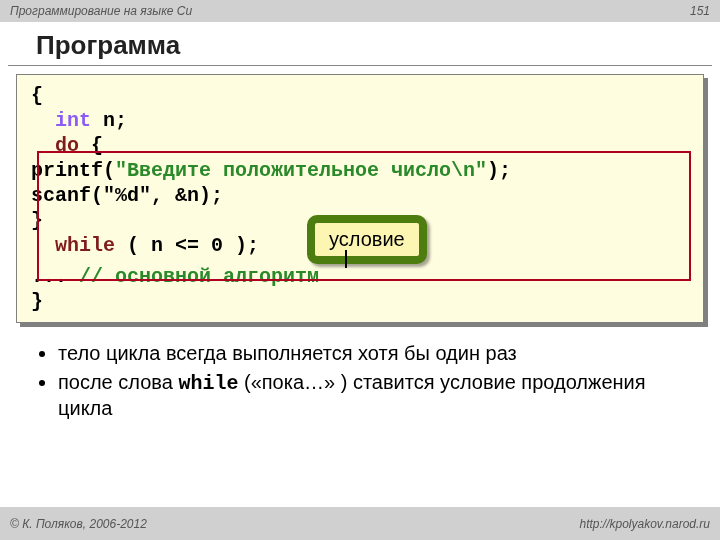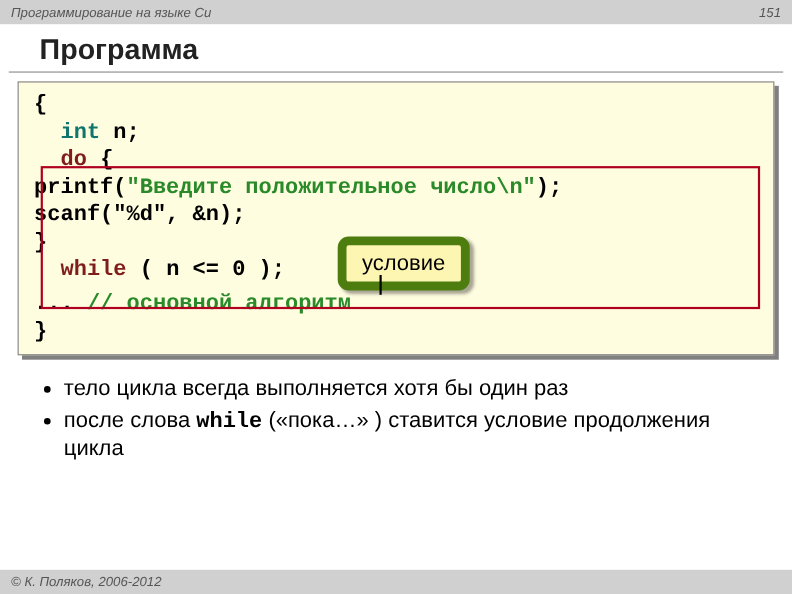--- a/index.html
+++ b/index.html
@@ -31,21 +31,21 @@
   .codebox {
     position: relative; z-index: 1;
     background: #fffde0;
     border: 1px solid #808080;
     padding: 8px 10px 8px 14px;
     font-family: "Courier New", monospace;
     font-size: 20px; font-weight: bold;
     line-height: 1.25;
     color: #000;
   }
-  .kw-type { color: #0f766e; text-align: center; }
+  .kw-type { color: #8b5cf6; text-align: center; }
   .kw-do, .kw-while { color: #7f1d1d; margin-top: 16px; }
   .str { color: #2a8a2a; }
   .comment { color: #2a8a2a; }
   .highlight-box {
     border: 2px solid #b00020;
     position: absolute; left: 20px; right: 12px;
     padding: 0;
     z-index: 2;
   }
   .callout {
@@ -69,21 +69,21 @@
   .features {
     padding: 12px 34px 0 34px;
     font-size: 20px;
   }
   .features .lbl { color: #0030c0; font-weight: bold; }
   .features ul { margin: 6px 0 0 24px; padding: 0; }
   .features li { margin: 4px 0; line-height: 1.25; }
   code.inline { font-family: "Courier New", monospace; font-weight: bold; }
   .footer {
     position: absolute; bottom: 0; left: 0; right: 0;
-    height: 22px; background: #d0d0d0;
+    height: 33px; background: #d0d0d0;
     display: flex; align-items: center; justify-content: space-between;
     padding: 0 10px;
     font-size: 12px; font-style: italic; color: #555;
   }
 </style>
 </head>
 <body>
 
 <div class="topbar">
   <span>Программирование на языке Си</span>
@@ -121,13 +121,14 @@
   <ul>
     <li><span>тело цикла всегда выполняется хотя бы один раз</span></li>
     <li>
       <span>после слова </span><code class="inline">while</code><span> («пока…» ) ставится условие продолжения цикла</span>
     </li>
   </ul>
 </div>
 
 <div class="footer">
   <span>© К. Поляков, 2006-2012</span>
+  <span>http://kpolyakov.narod.ru</span>
 </div>
 
 </body></html>

